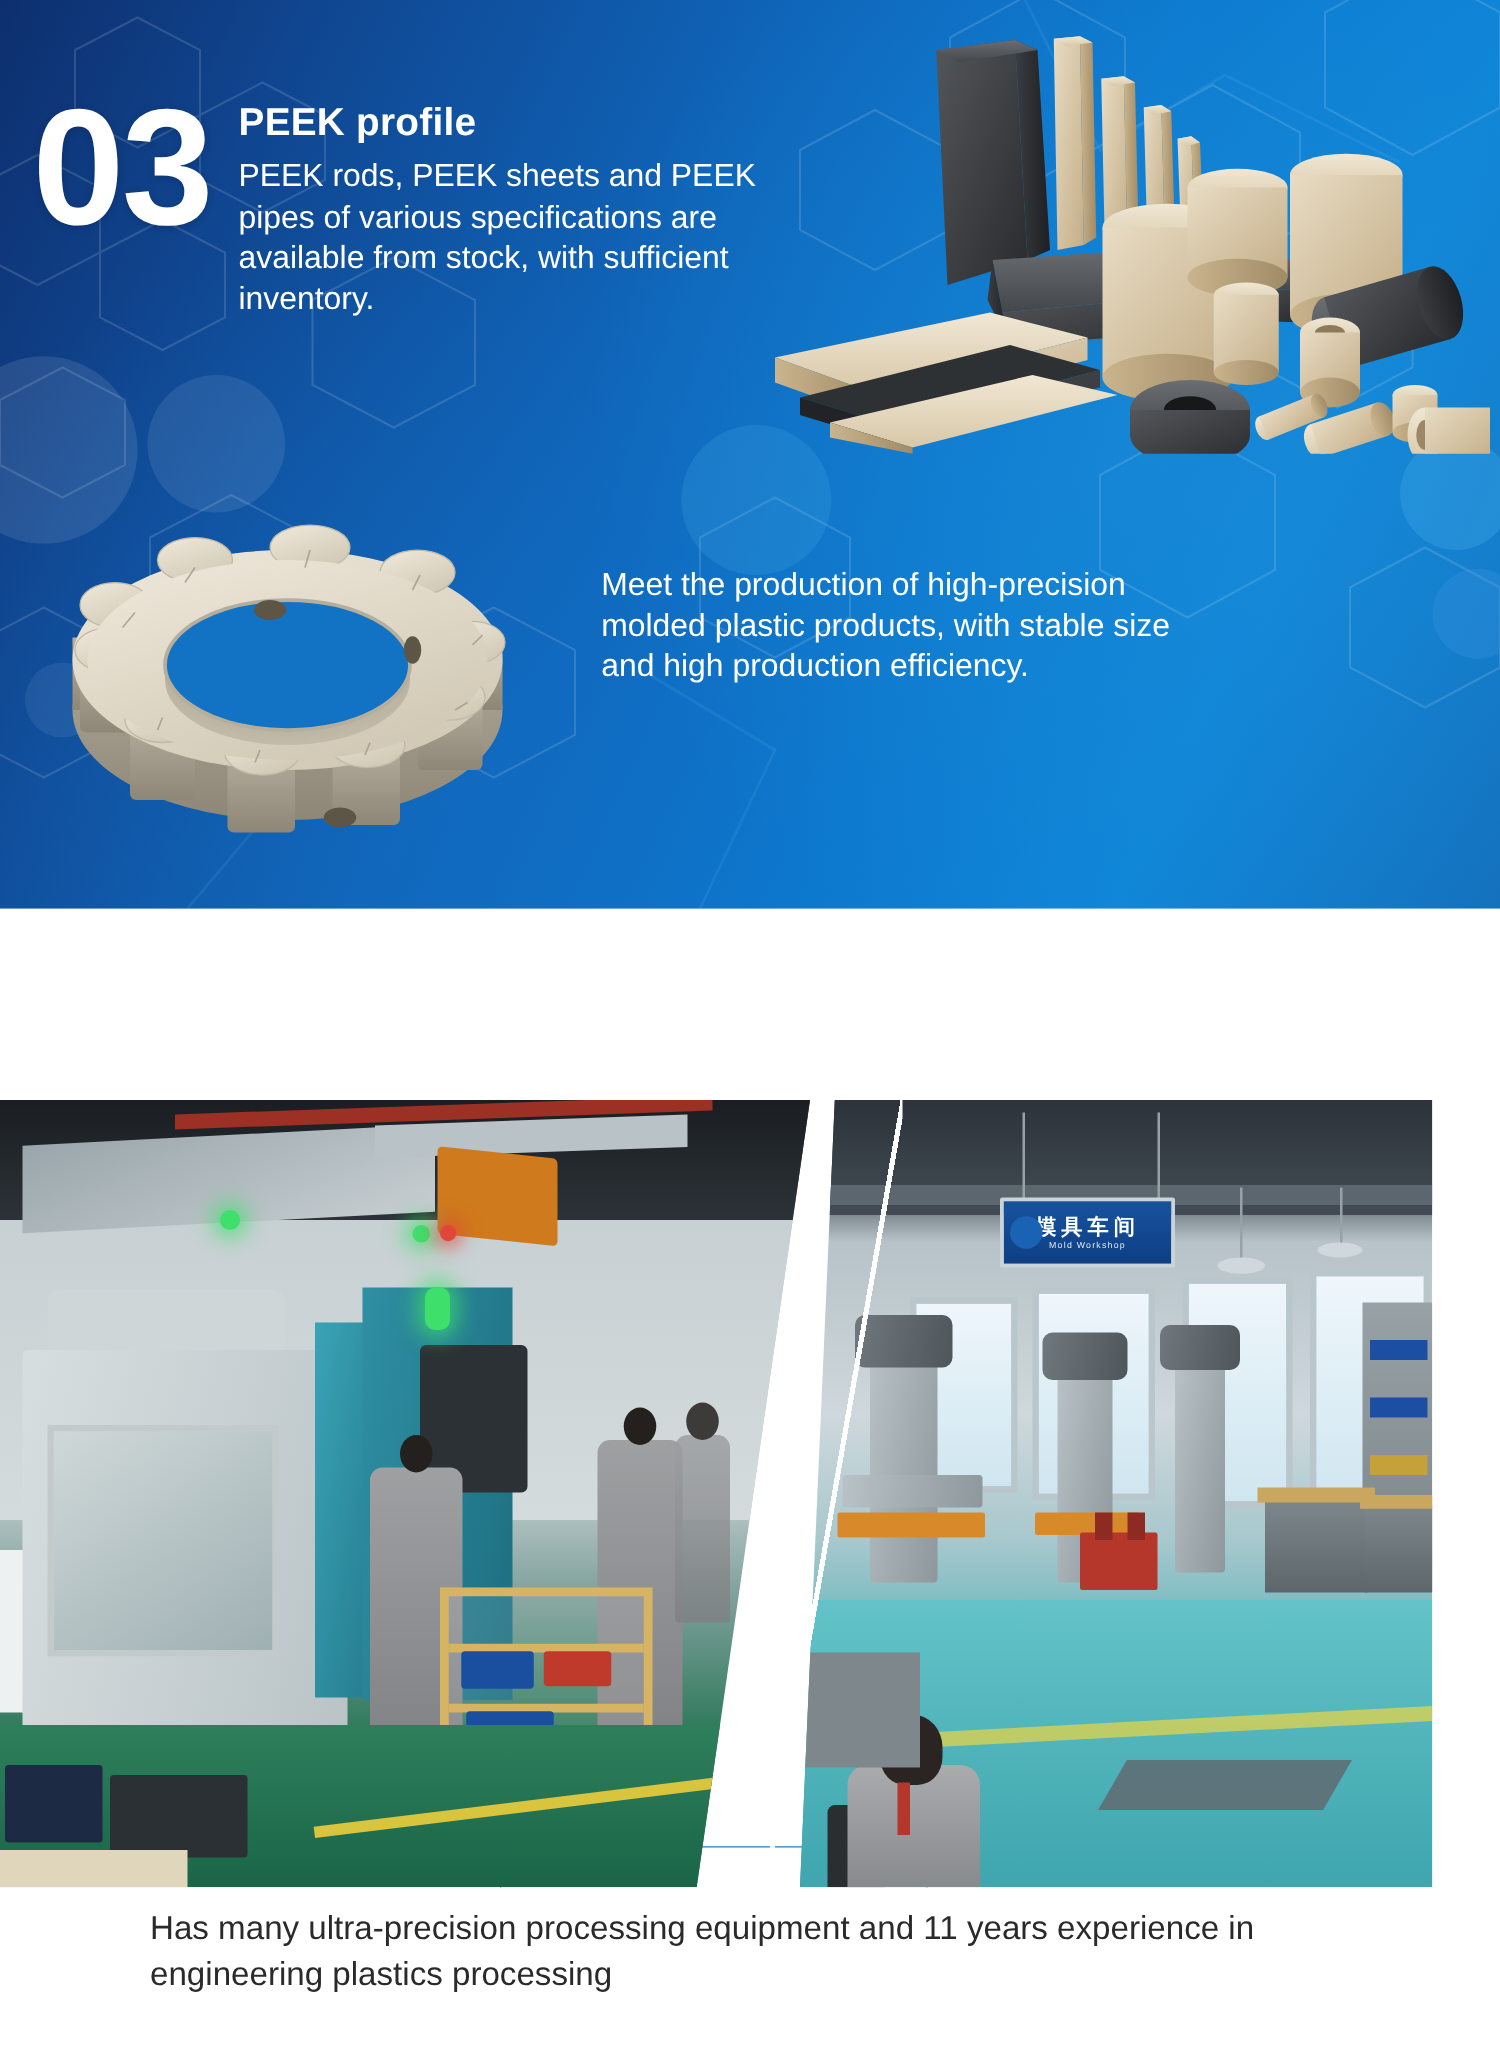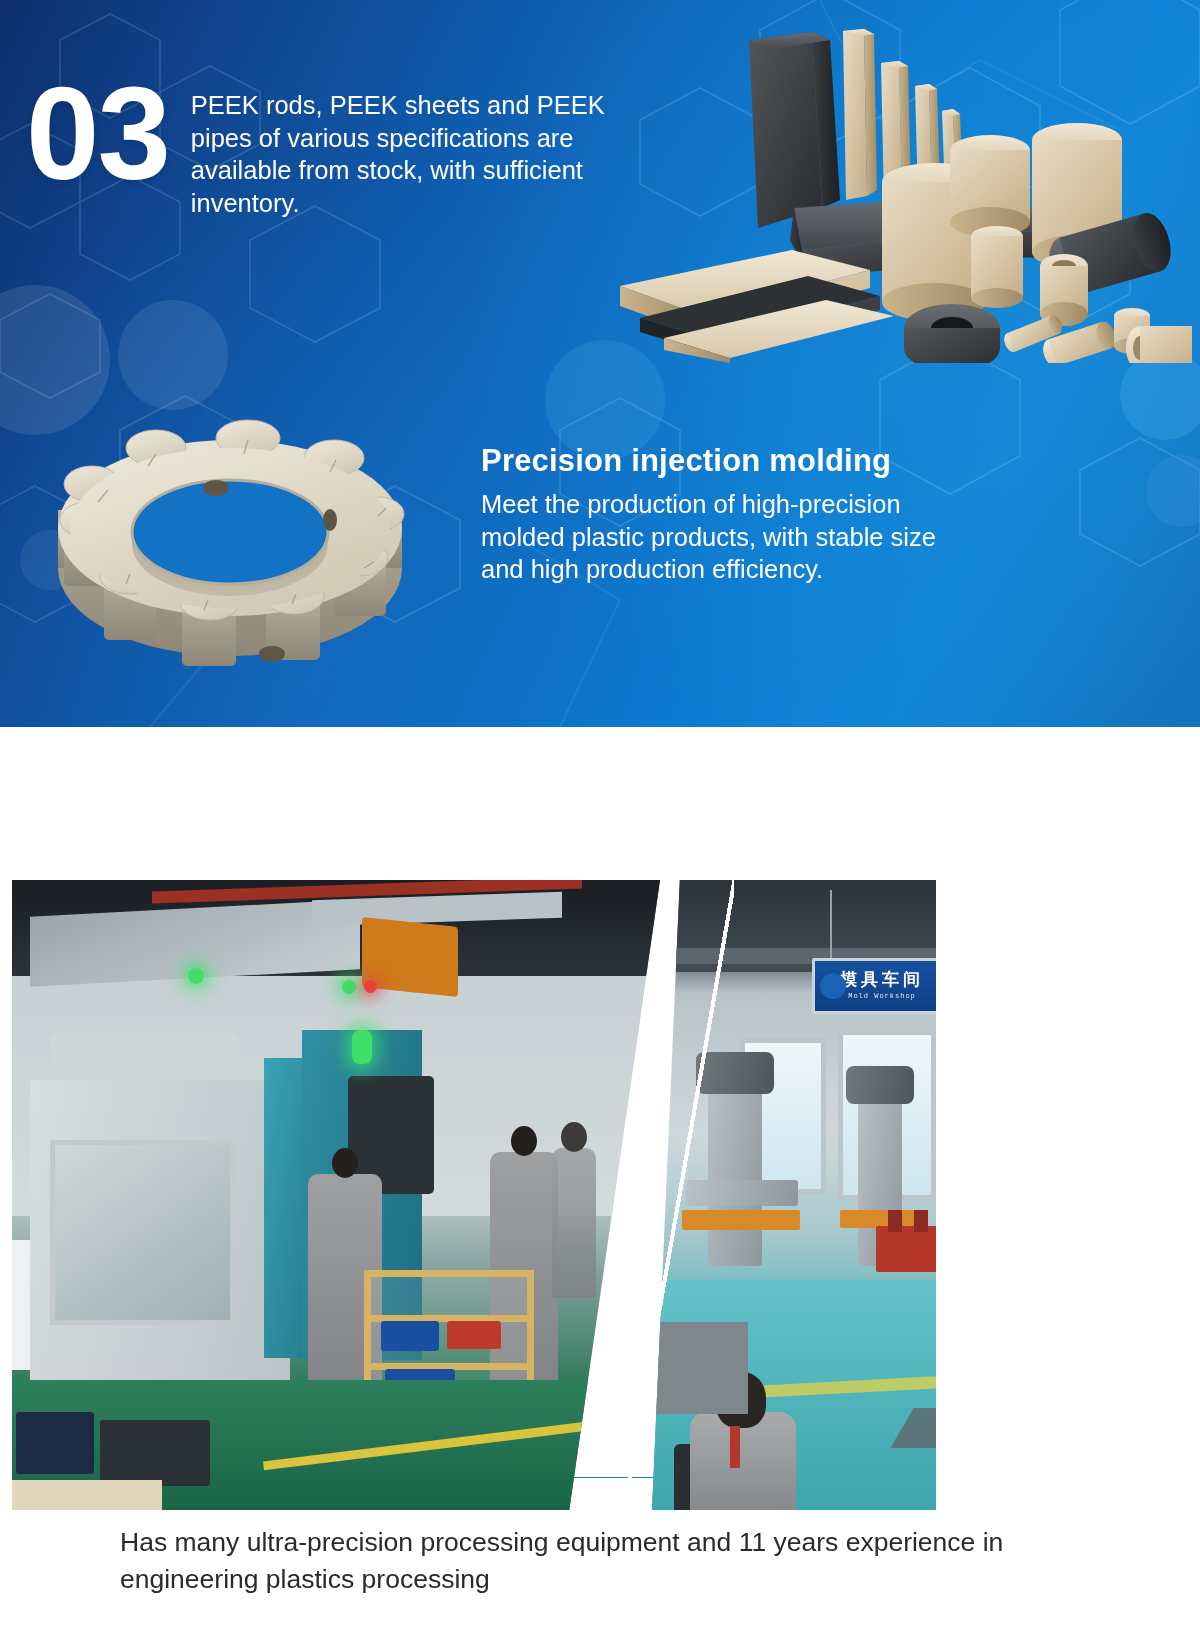--- a/index.html
+++ b/index.html
@@ -69,21 +69,21 @@
     border:1.6px solid #1f7fc9; border-radius:22px; background:#ffffff;
     display:flex; align-items:center; justify-content:center;
   }
   .strength-text {
     color:#0a72c0; font-style:italic; font-weight:bold;
     font-size:32px; font-variant: small-caps; letter-spacing:.5px;
     white-space:nowrap;
   }
 
   
-  .photos { position:absolute; left:12px; top:880px; width:924px; height:630px; overflow:hidden;font-family:Liberation Mono, monospace; }
+  .photos { position:absolute; left:0; top:880px; width:1146px; height:630px; overflow:hidden; }
   .photo { position:absolute; top:0; height:630px; overflow:hidden; }
   .photo.left  { left:0;   width:648px; clip-path: polygon(0 0, 100% 0, 86% 100%, 0 100%); }
   .photo.right { left:640px; width:506px; clip-path: polygon(5.5% 0, 100% 0, 100% 100%, 0 100%); }
   .divider {
     position:absolute; top:0; left:612px; width:110px; height:630px;
     background: linear-gradient(to bottom right, transparent 49.3%, #ffffff 49.3%, #ffffff 51.2%, transparent 51.2%);
     z-index:5; pointer-events:none;
   }
 
   
@@ -385,27 +385,27 @@
 
         <ellipse cx="182" cy="96" rx="13" ry="8" fill="#5d5647"></ellipse>
         <ellipse cx="296" cy="128" rx="7" ry="11" fill="#5d5647"></ellipse>
         <ellipse cx="238" cy="262" rx="13" ry="8" fill="#5d5647"></ellipse>
       </svg>
     </div>
 
     <div class="blk" id="blk03">
       <div class="bignum">03</div>
       <div class="blk-body">
+        <div class="blk-title">PEEK profile</div>
         <div class="blk-desc">PEEK rods, PEEK sheets and PEEK pipes of various specifications are available from stock, with sufficient inventory.</div>
       </div>
     </div>
 
     <div class="blk" id="blk04">
       <div class="blk-body">
-        <div class="blk-title">Precision injection molding</div>
         <div class="blk-desc">Meet the production of high-precision molded plastic products, with stable size and high production efficiency.</div>
       </div>
     </div>
   </section>
 
   <section class="strip">
     <span class="arrow-head l"></span>
     <span class="arrow-line left"></span>
     <span class="arrow-line right"></span>
     <span class="arrow-head r"></span>

